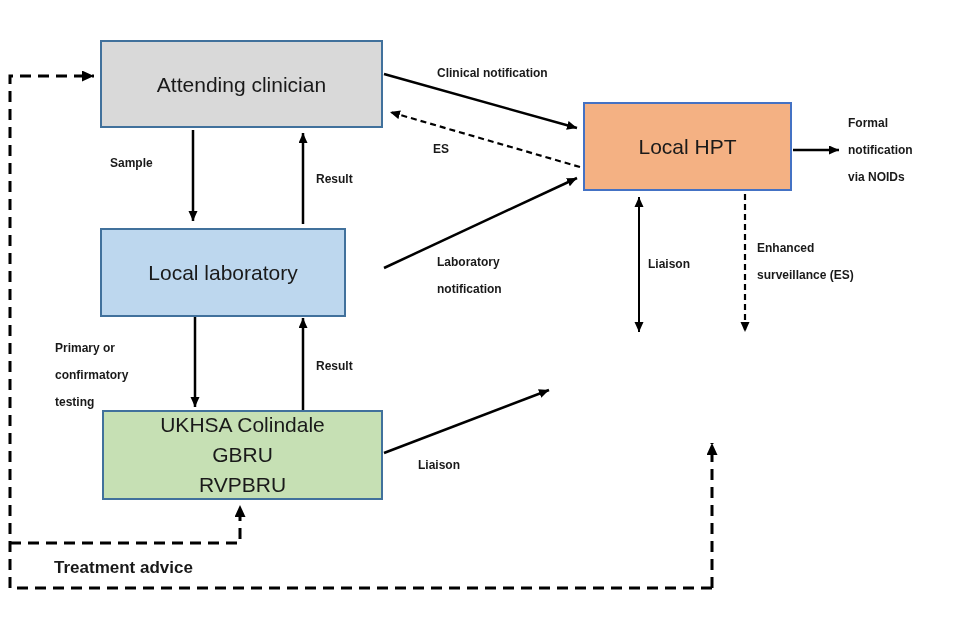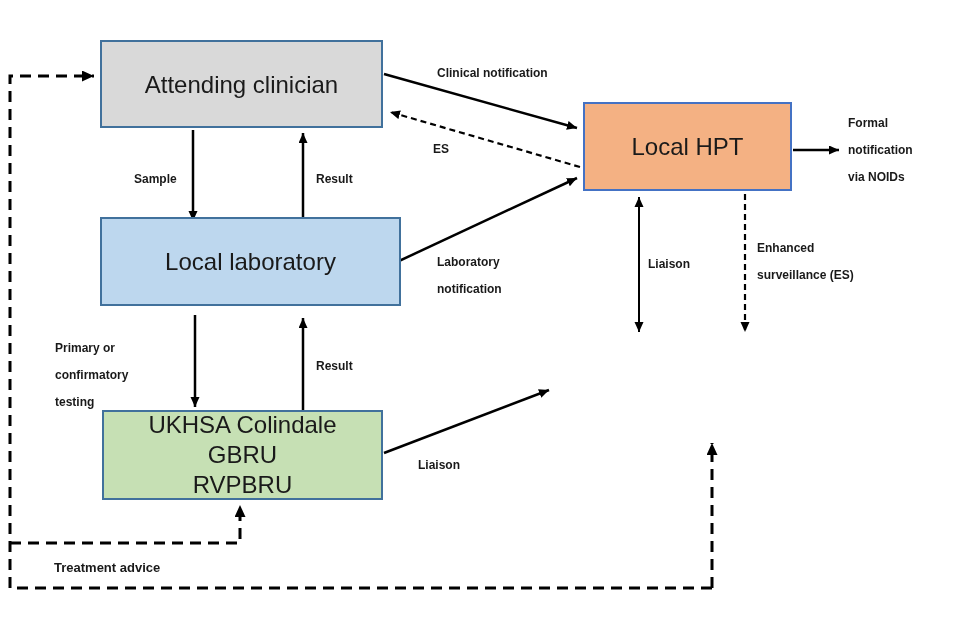--- a/index.html
+++ b/index.html
@@ -3,37 +3,37 @@
 <meta charset="utf-8">
 <style>
   html,body{margin:0;padding:0;background:#ffffff;}
   #canvas{
     position:relative;width:960px;height:640px;background:#ffffff;overflow:hidden;
     font-family:"Liberation Sans", sans-serif;
   }
   #edges{position:absolute;left:0;top:0;width:960px;height:640px;}
   .node{
     position:absolute;display:flex;align-items:center;justify-content:center;
-    text-align:center;color:#1a1a1a;font-size:24px;line-height:29px;
+    text-align:center;color:#1a1a1a;font-size:21px;line-height:29px;
     border:2px solid #41719c;box-sizing:border-box;white-space:pre-line;
   }
   .node.bright{border-color:#4472c4;}
   .lbl{
     position:absolute;color:#191919;font-weight:700;font-size:12px;line-height:27px;
     white-space:pre-line;
   }
-  .lbl.big{font-size:13px;}
+  .lbl.big{font-size:17px;}
   #node-attending{left:100px;top:40px;width:283px;height:88px;}
-  #node-lab{left:100px;top:217px;width:301px;height:89px;}
+  #node-lab{left:100px;top:228px;width:246px;height:89px;}
   #node-gbru{left:102px;top:410px;width:281px;height:90px;line-height:30px;}
   #node-hpt{left:583px;top:102px;width:209px;height:89px;}
   #node-duty{left:555px;top:337px;width:283px;height:101px;line-height:30px;}
   #lbl-clinical{left:437px;top:60px;}
   #lbl-es{left:433px;top:136px;}
-  #lbl-sample{left:110px;top:166px;margin-left:24px;}
+  #lbl-sample{left:110px;top:150px;}
   #lbl-result-upper{left:316px;top:166px;}
   #lbl-labnotif{left:437px;top:249px;}
   #lbl-primary{left:55px;top:319px;margin-top:16px;}
   #lbl-result-lower{left:316px;top:353px;}
   #lbl-liaison-gbru{left:418px;top:452px;}
   #lbl-liaison-hpt{left:648px;top:251px;}
   #lbl-enhanced{left:757px;top:235px;}
   #lbl-formal{left:848px;top:110px;}
   #lbl-treatment{left:54px;top:554px;}
 </style>

